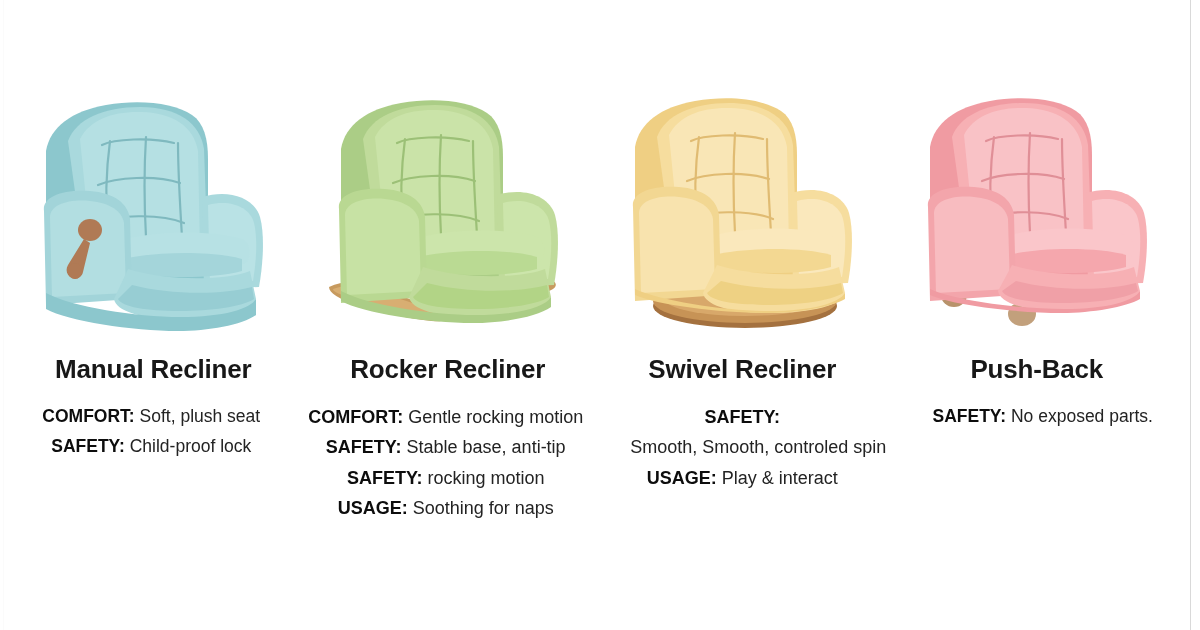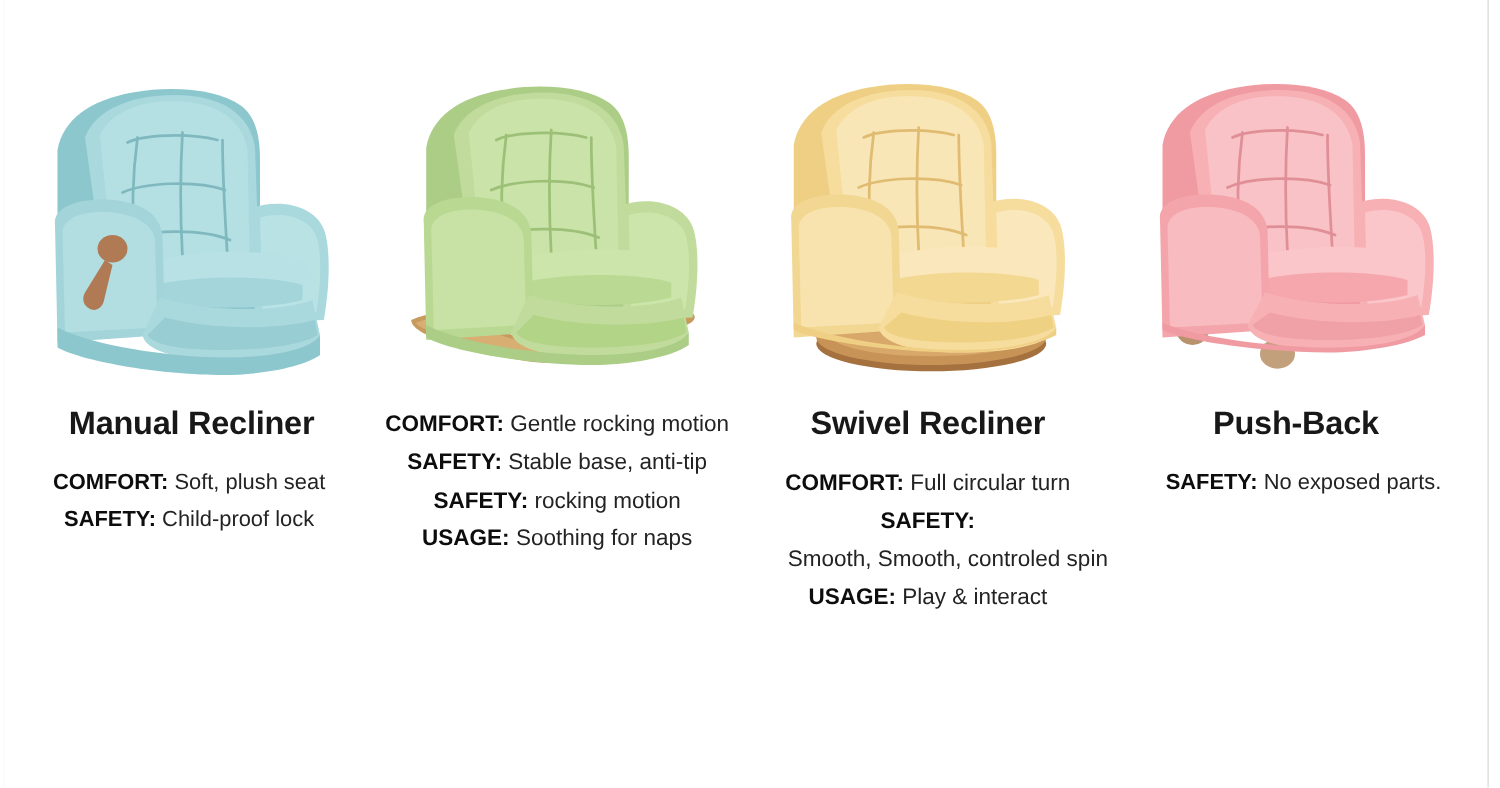--- a/index.html
+++ b/index.html
@@ -52,21 +52,21 @@
     grid-template-columns: repeat(4, 1fr);
     box-sizing: border-box;
     padding: 0 6px;
   }
 
   .card {
     position: relative;
     display: flex;
     flex-direction: column;
     align-items: center;
-    padding-top: 62px;
+    padding-top: 93px;
     box-sizing: border-box;
   }
 
   .chair-wrap {
     width: 250px;
     height: 245px;
     display: flex;
     align-items: flex-end;
     justify-content: center;
   }
@@ -215,20 +215,21 @@
             <path d="M16 116 C14 102 34 94 62 96 C86 98 100 108 102 124 L104 204 L18 210 Z" fill="#b9d892"></path>
             <path d="M22 122 C22 110 40 104 62 106 C82 108 94 116 96 128 L98 198 L24 202 Z" fill="#c7e2a4"></path>
 
             <path d="M100 174 C138 186 196 186 222 176 L228 204 C226 216 196 224 152 224 C112 224 88 216 86 204 Z" fill="#c0db9b"></path>
             <path d="M104 190 C142 200 194 200 224 192 L226 204 C214 212 182 216 152 216 C118 216 94 212 90 204 Z" fill="#b2d486"></path>
 
             <path d="M18 198 C44 212 108 222 152 222 C196 222 222 214 228 204 L228 214 C214 224 180 230 150 230 C104 230 40 220 18 208 Z" fill="#abcd86"></path>
           </g>
         </svg>
       </div>
+      <div class="chair-title">Rocker Recliner</div>
       <div class="specs">
         <div class="spec-line">
           <span class="k">COMFORT:</span>
           <span class="v">Gentle rocking motion</span>
         </div>
         <div class="spec-line">
           <span class="k">SAFETY:</span>
           <span class="v">Stable base, anti-tip</span>
         </div>
         <div class="spec-line">
@@ -279,24 +280,20 @@
             <path d="M100 172 C138 184 196 184 222 174 L228 200 C226 212 196 220 152 220 C112 220 88 212 86 200 Z" fill="#f6dd9e"></path>
             <path d="M104 188 C142 198 194 198 224 190 L226 200 C214 208 182 212 152 212 C118 212 94 208 90 200 Z" fill="#eed183"></path>
 
             <path d="M18 196 C44 208 108 218 152 218 C196 218 222 210 228 200 L228 206 C214 214 180 220 150 220 C104 220 40 212 18 202 Z" fill="#efcf83"></path>
           </g>
         </svg>
       </div>
       <div class="chair-title">Swivel Recliner</div>
       <div class="specs">
         <div class="spec-line">
-          <span class="k">COMFORT:</span>
-          <span class="v">Full circular turn</span>
-        </div>
-        <div class="spec-line">
           <span class="k">SAFETY:</span>
           <span class="v"></span>
         </div>
         <div class="spec-line value-only">
           <span class="v">Smooth, Smooth, controled spin</span>
         </div>
         <div class="spec-line">
           <span class="k">USAGE:</span>
           <span class="v">Play &amp; interact</span>
         </div>

